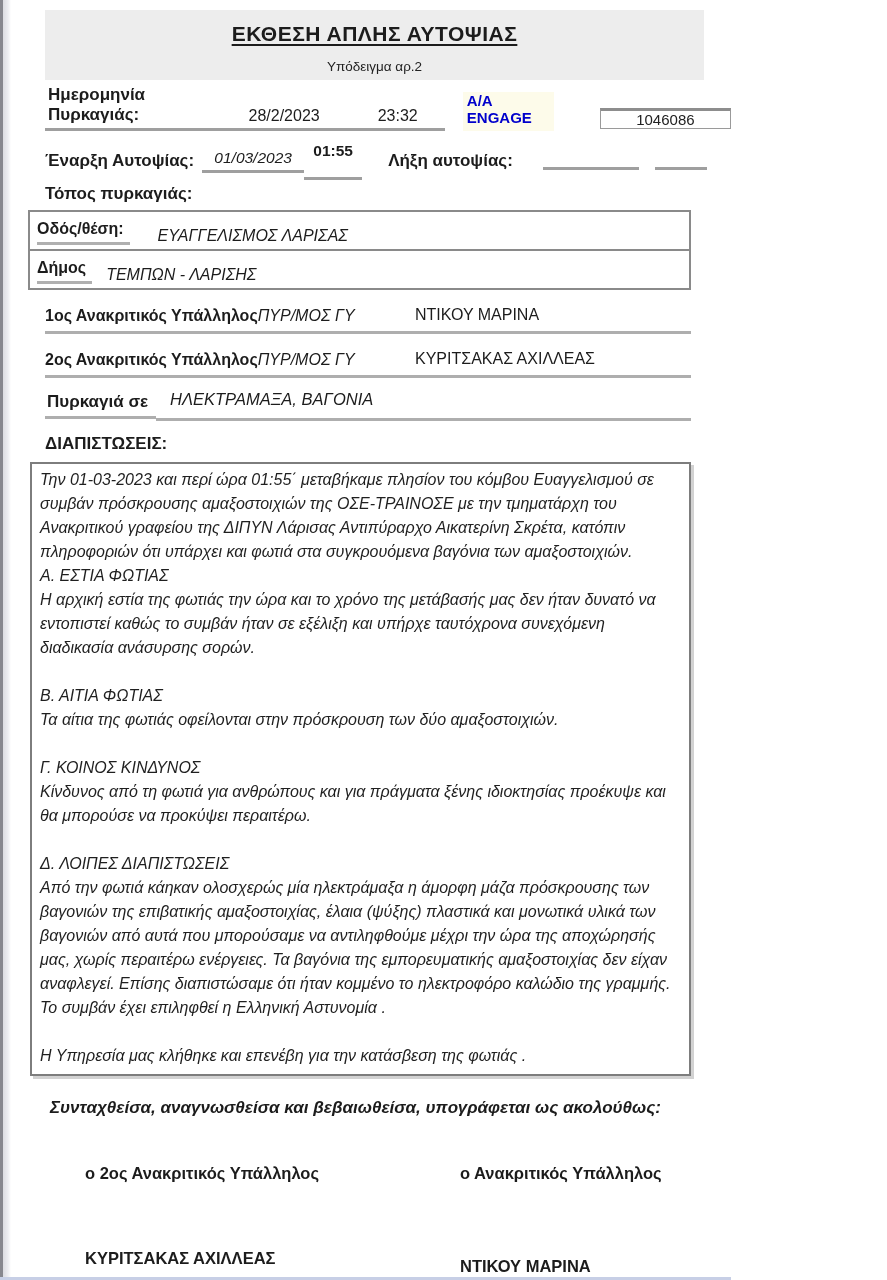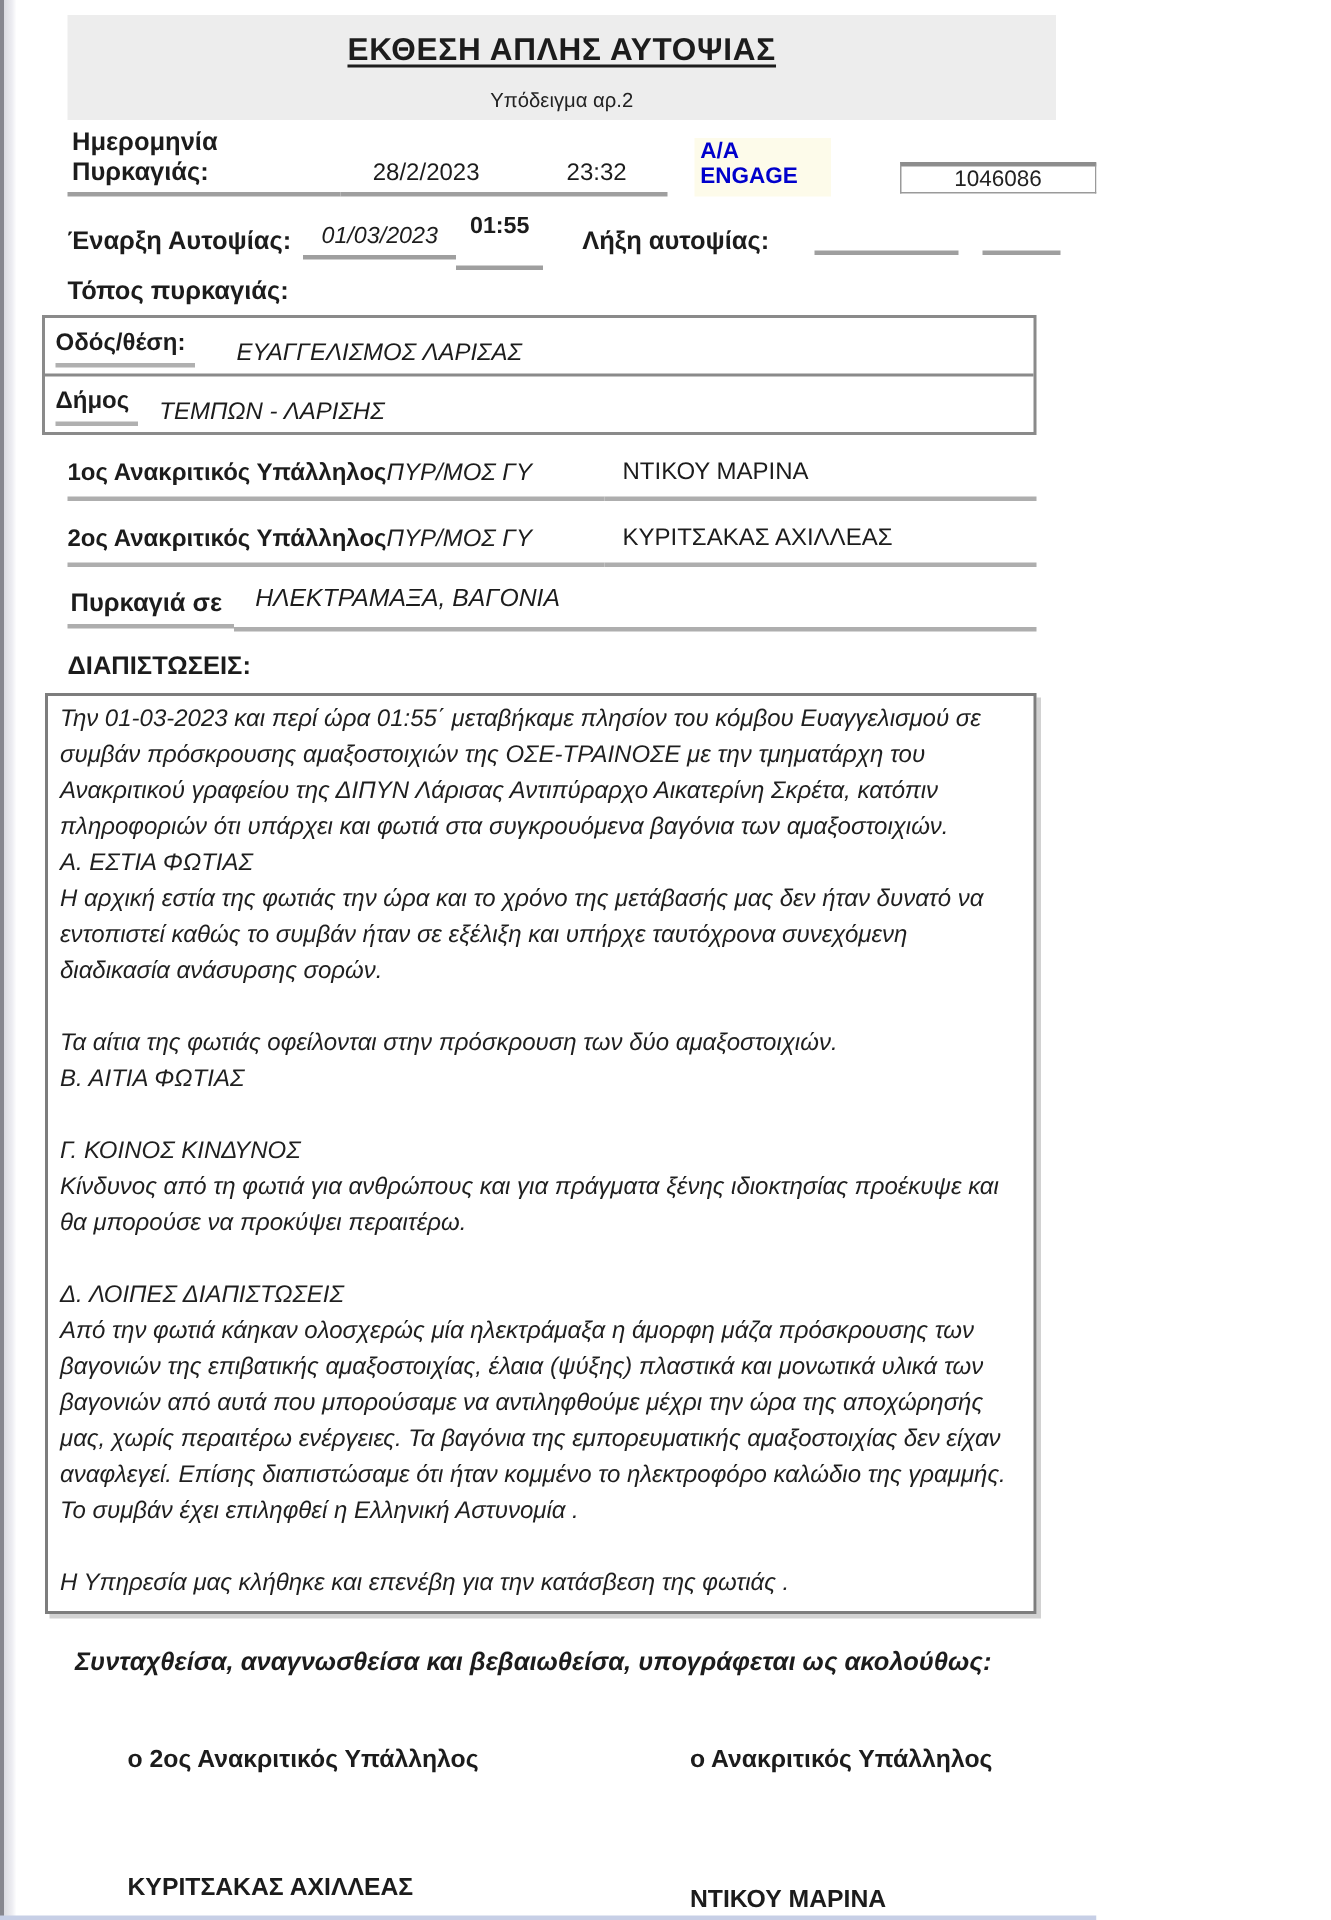--- a/index.html
+++ b/index.html
@@ -143,22 +143,22 @@
     <span class="firein-value">ΗΛΕΚΤΡΑΜΑΞΑ, ΒΑΓΟΝΙΑ</span>
   </div>
 
   <div class="findings-heading">ΔΙΑΠΙΣΤΩΣΕΙΣ:</div>
 
   <div class="findings-box">
     <div class="para">Την 01-03-2023 και περί ώρα 01:55΄ μεταβήκαμε πλησίον του κόμβου Ευαγγελισμού σε συμβάν πρόσκρουσης αμαξοστοιχιών της ΟΣΕ-ΤΡΑΙΝΟΣΕ με την τμηματάρχη του Ανακριτικού γραφείου της ΔΙΠΥΝ Λάρισας Αντιπύραρχο Αικατερίνη Σκρέτα, κατόπιν πληροφοριών ότι υπάρχει και φωτιά στα συγκρουόμενα βαγόνια των αμαξοστοιχιών.</div>
     <div class="para">Α. ΕΣΤΙΑ ΦΩΤΙΑΣ</div>
     <div class="para">Η αρχική εστία της φωτιάς την ώρα και το χρόνο της μετάβασής μας δεν ήταν δυνατό να εντοπιστεί καθώς το συμβάν ήταν σε εξέλιξη  και υπήρχε ταυτόχρονα συνεχόμενη διαδικασία ανάσυρσης σορών.</div>
     <div class="para"></div>
+    <div class="para">Β. ΑΙΤΙΑ ΦΩΤΙΑΣ</div>
     <div class="para">Τα αίτια της φωτιάς οφείλονται στην πρόσκρουση των δύο αμαξοστοιχιών.</div>
-    <div class="para">Β. ΑΙΤΙΑ ΦΩΤΙΑΣ</div>
     <div class="para"></div>
     <div class="para">Γ. ΚΟΙΝΟΣ  ΚΙΝΔΥΝΟΣ</div>
     <div class="para">Κίνδυνος από τη φωτιά για ανθρώπους και για πράγματα ξένης ιδιοκτησίας προέκυψε και θα μπορούσε να προκύψει περαιτέρω.</div>
     <div class="para"></div>
     <div class="para">Δ. ΛΟΙΠΕΣ ΔΙΑΠΙΣΤΩΣΕΙΣ</div>
     <div class="para">Από την φωτιά κάηκαν ολοσχερώς μία ηλεκτράμαξα η άμορφη μάζα πρόσκρουσης των βαγονιών της επιβατικής αμαξοστοιχίας, έλαια (ψύξης) πλαστικά και μονωτικά υλικά των βαγονιών  από αυτά που μπορούσαμε να αντιληφθούμε μέχρι την ώρα της αποχώρησής μας, χωρίς περαιτέρω ενέργειες. Τα βαγόνια της εμπορευματικής αμαξοστοιχίας δεν είχαν αναφλεγεί. Επίσης διαπιστώσαμε ότι ήταν κομμένο το ηλεκτροφόρο καλώδιο της γραμμής. Το συμβάν έχει επιληφθεί η Ελληνική Αστυνομία .</div>
     <div class="para"></div>
     <div class="para">Η Υπηρεσία μας  κλήθηκε και  επενέβη  για την κατάσβεση της φωτιάς .</div>
   </div>
 

